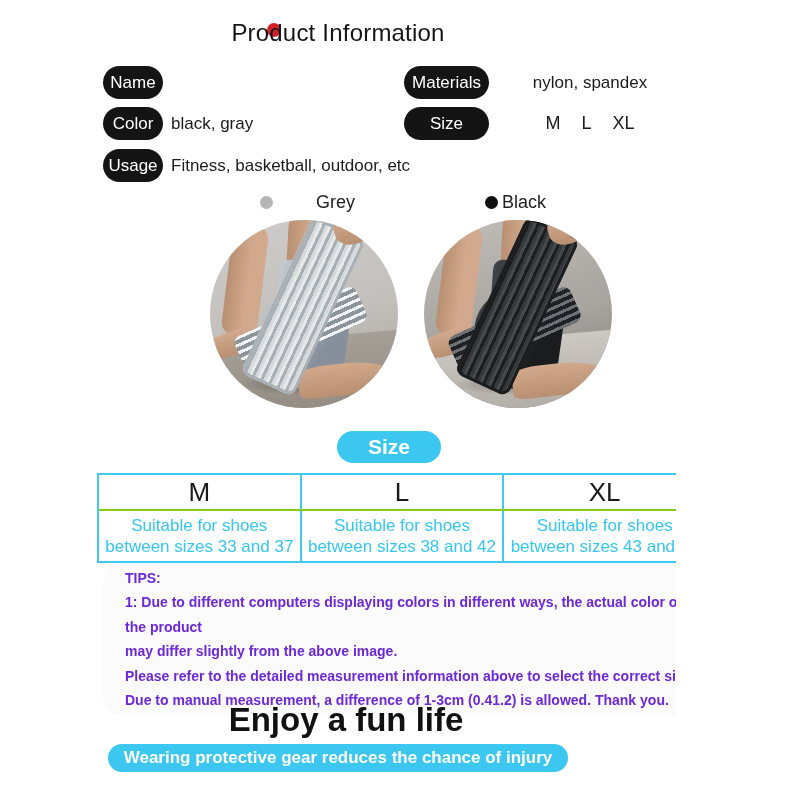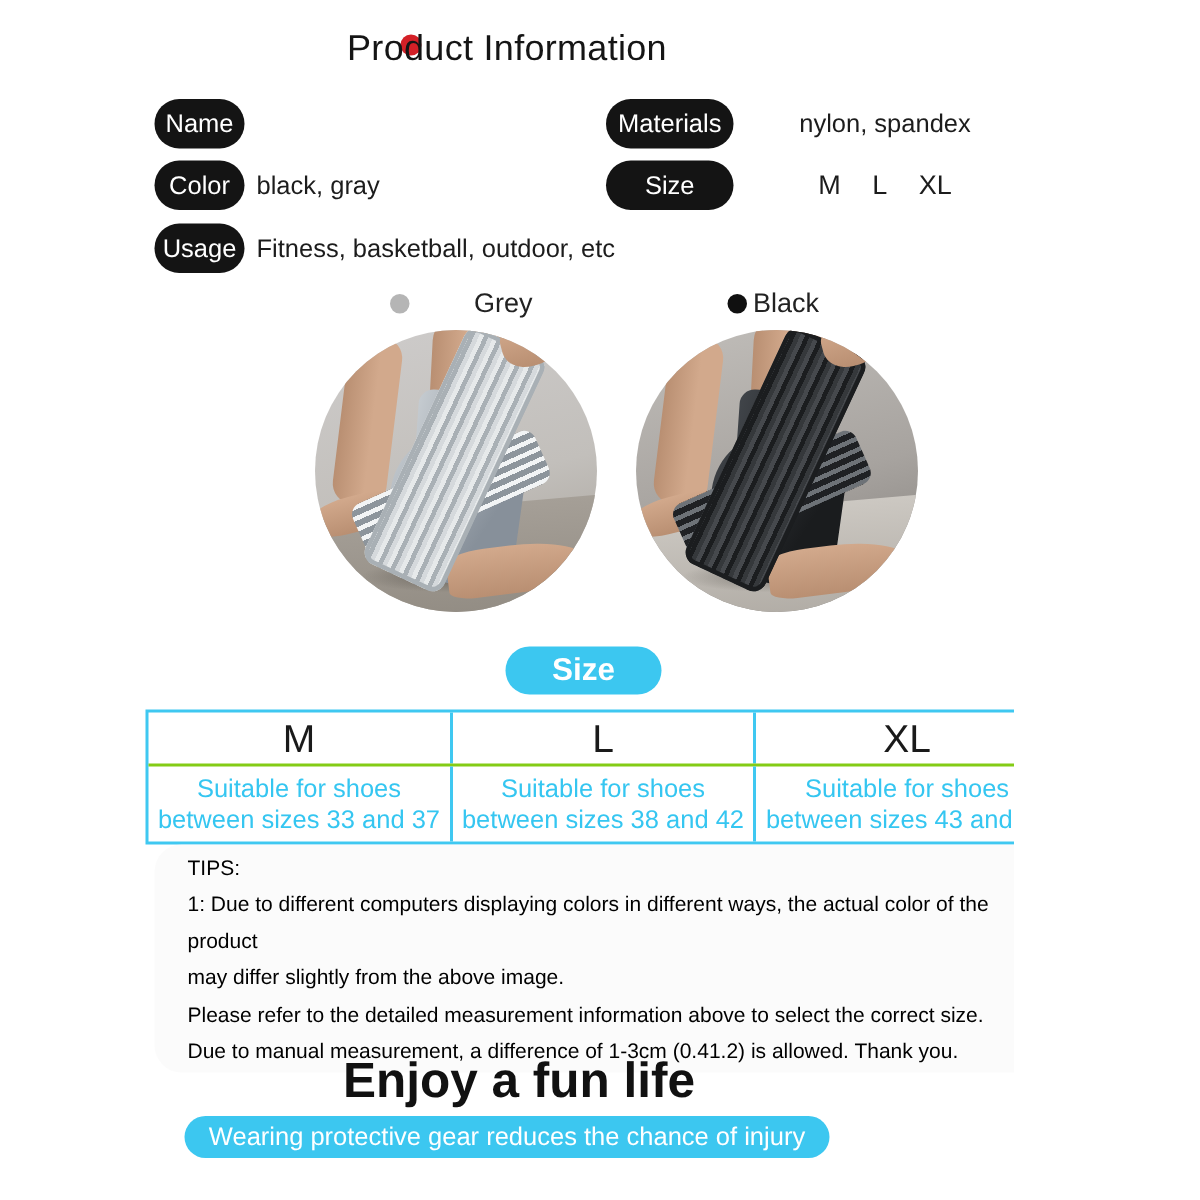--- a/index.html
+++ b/index.html
@@ -73,26 +73,26 @@
   #size-table{left:97px;top:473px;width:606px;border:2px solid #3fc8f1;display:flex;flex-direction:column;}
   .tr{display:flex;}
   .td{flex:1;display:flex;flex-direction:column;align-items:center;justify-content:center;text-align:center;}
   .td+.td{border-left:2px solid #3fc8f1;}
   .tr.head .td{height:34px;font-size:26px;color:#1a1a1a;}
   .tr.body{border-top:2px solid #84cc16;}
   .tr.body .td{height:50px;font-size:17px;line-height:21px;color:#35c6f1;}
 
   
   #tips-bg{left:103px;top:563px;width:614px;height:152px;border-radius:18px;background:#f7f7f7;opacity:.55;}
-  #tips{left:125px;top:566px;width:580px;font-size:14px;font-weight:normal;line-height:24.4px;color:#000000;}
+  #tips{left:125px;top:566px;width:580px;font-size:14px;font-weight:bold;line-height:24.4px;color:#6d28d9;}
 
   
   #footer-headline{left:0;right:0;top:701px;text-align:center;font-size:33px;font-weight:bold;color:#111;padding-left:16px;}
   #banner-wrap{left:0;right:0;top:744px;display:flex;justify-content:center;}
-  #footer-banner{height:28px;border-radius:14px;background:#3cc7f0;color:#fff;font-size:17px;font-weight:normal;
+  #footer-banner{height:28px;border-radius:14px;background:#3cc7f0;color:#fff;font-size:17px;font-weight:bold;
                  display:flex;align-items:center;padding:0 16px;white-space:nowrap;}
 </style>
 </head>
 <body>
 
 <div id="stage">
 
   <div class="abs" id="title-dot"></div>
   <div class="abs" id="page-title">Product Information</div>
 

